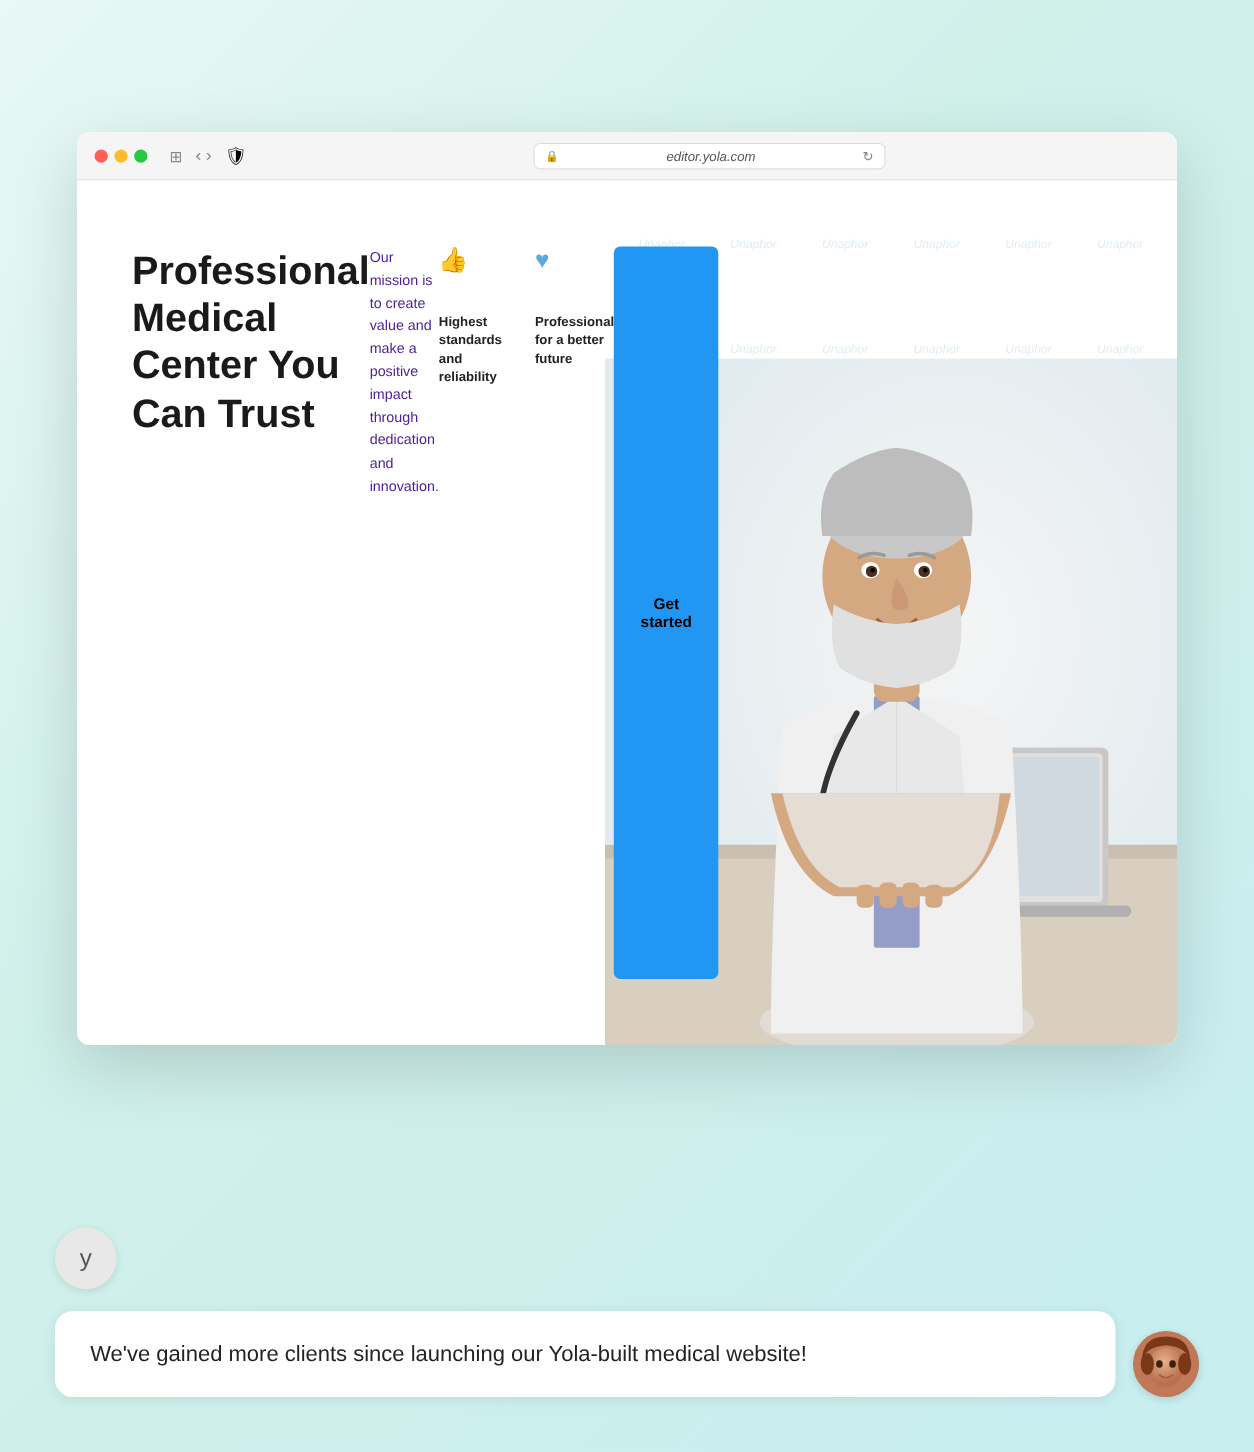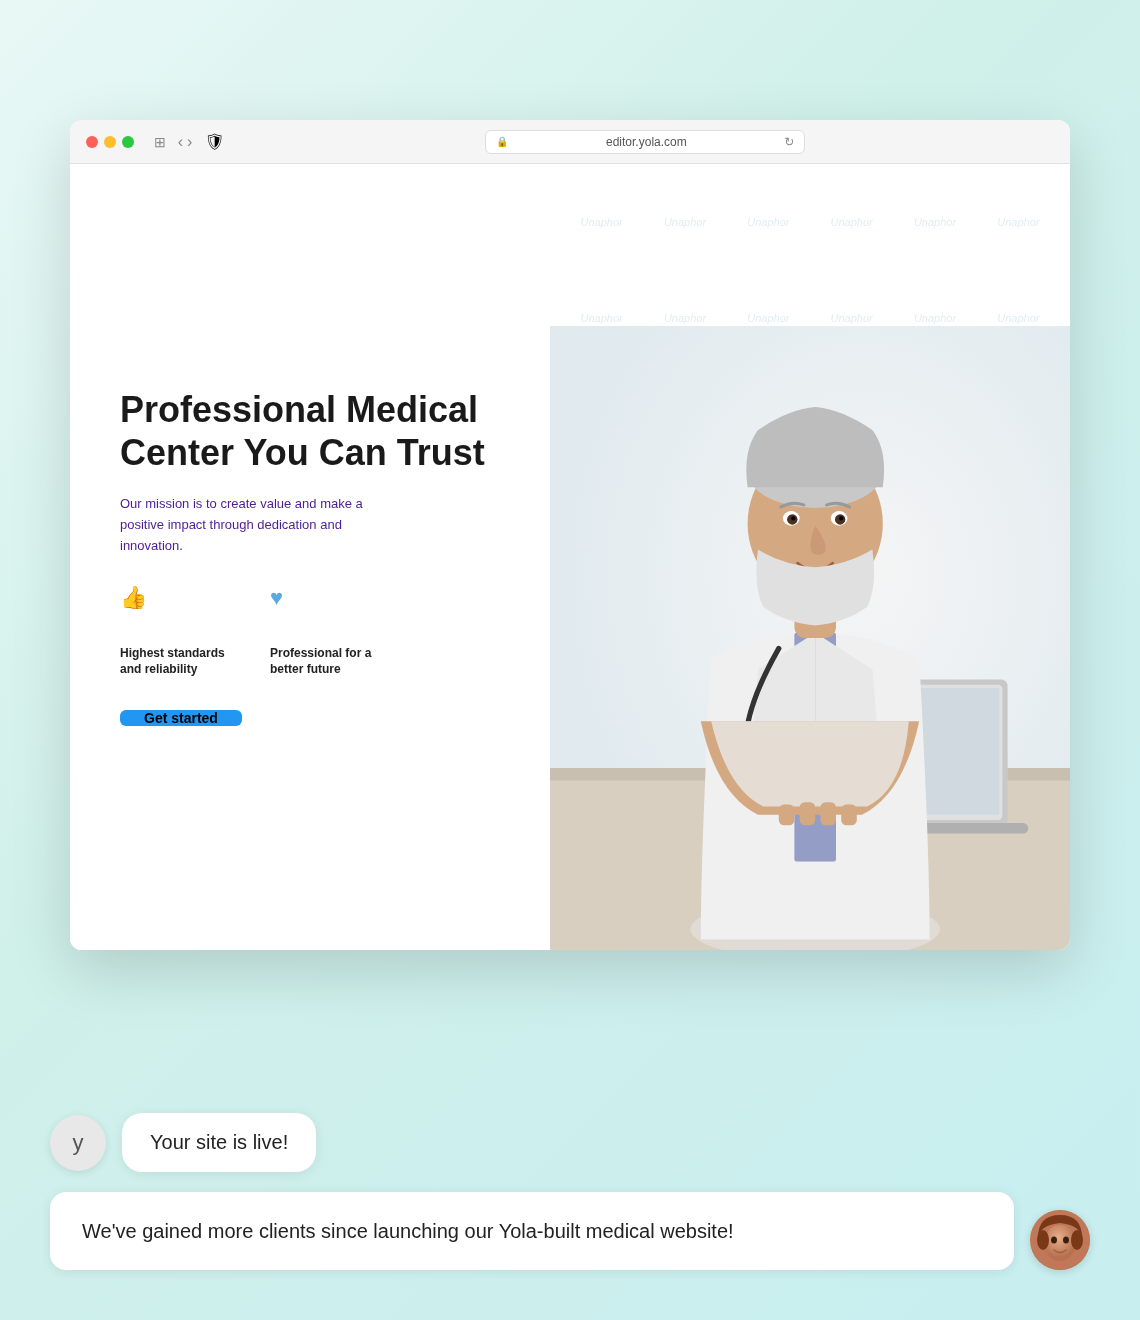--- a/index.html
+++ b/index.html
@@ -78,20 +78,21 @@
       margin: 0 auto;
     }
 
     .lock-icon { color: #888; font-size: 10px; }
 
     .address-text {
       font-size: 12px;
       color: #555;
       flex: 1;
       text-align: center;
+      font-style: italic;
     }
 
     .reload-icon { color: #888; font-size: 12px; }
 
     .browser-content {
       position: relative;
       height: calc(100% - 44px);
       overflow: hidden;
     }
 
@@ -100,22 +101,20 @@
       display: flex;
       height: 100%;
       position: relative;
       background: #fff;
     }
 
     .hero-left {
       width: 48%;
       padding: 60px 50px;
       display: flex;
-      flex-direction: column;
-      justify-content: center;
       background: #fff;
       z-index: 2;
     }
 
     .hero-title {
       font-size: 36px;
       font-weight: 800;
       color: #1a1a1a;
       line-height: 1.2;
       margin-bottom: 20px;
@@ -437,23 +436,20 @@
     </div>
   </div>
 </div>
 
 <div class="chat-section">
 
   <div class="chat-bubble-row-left">
     <div class="yola-avatar">
       <span>y</span>
     </div>
-    <div class="chat-bubble-left">
-      <span>Your site is live!</span>
-    </div>
   </div>
 
   <div class="chat-bubble-row-right">
     <div class="chat-bubble-right">
       <span>We've gained more clients since launching our Yola-built medical website!</span>
     </div>
     <div class="user-avatar">
 
       <svg viewBox="0 0 60 60" width="60" height="60" xmlns="http://www.w3.org/2000/svg">
         <defs>

